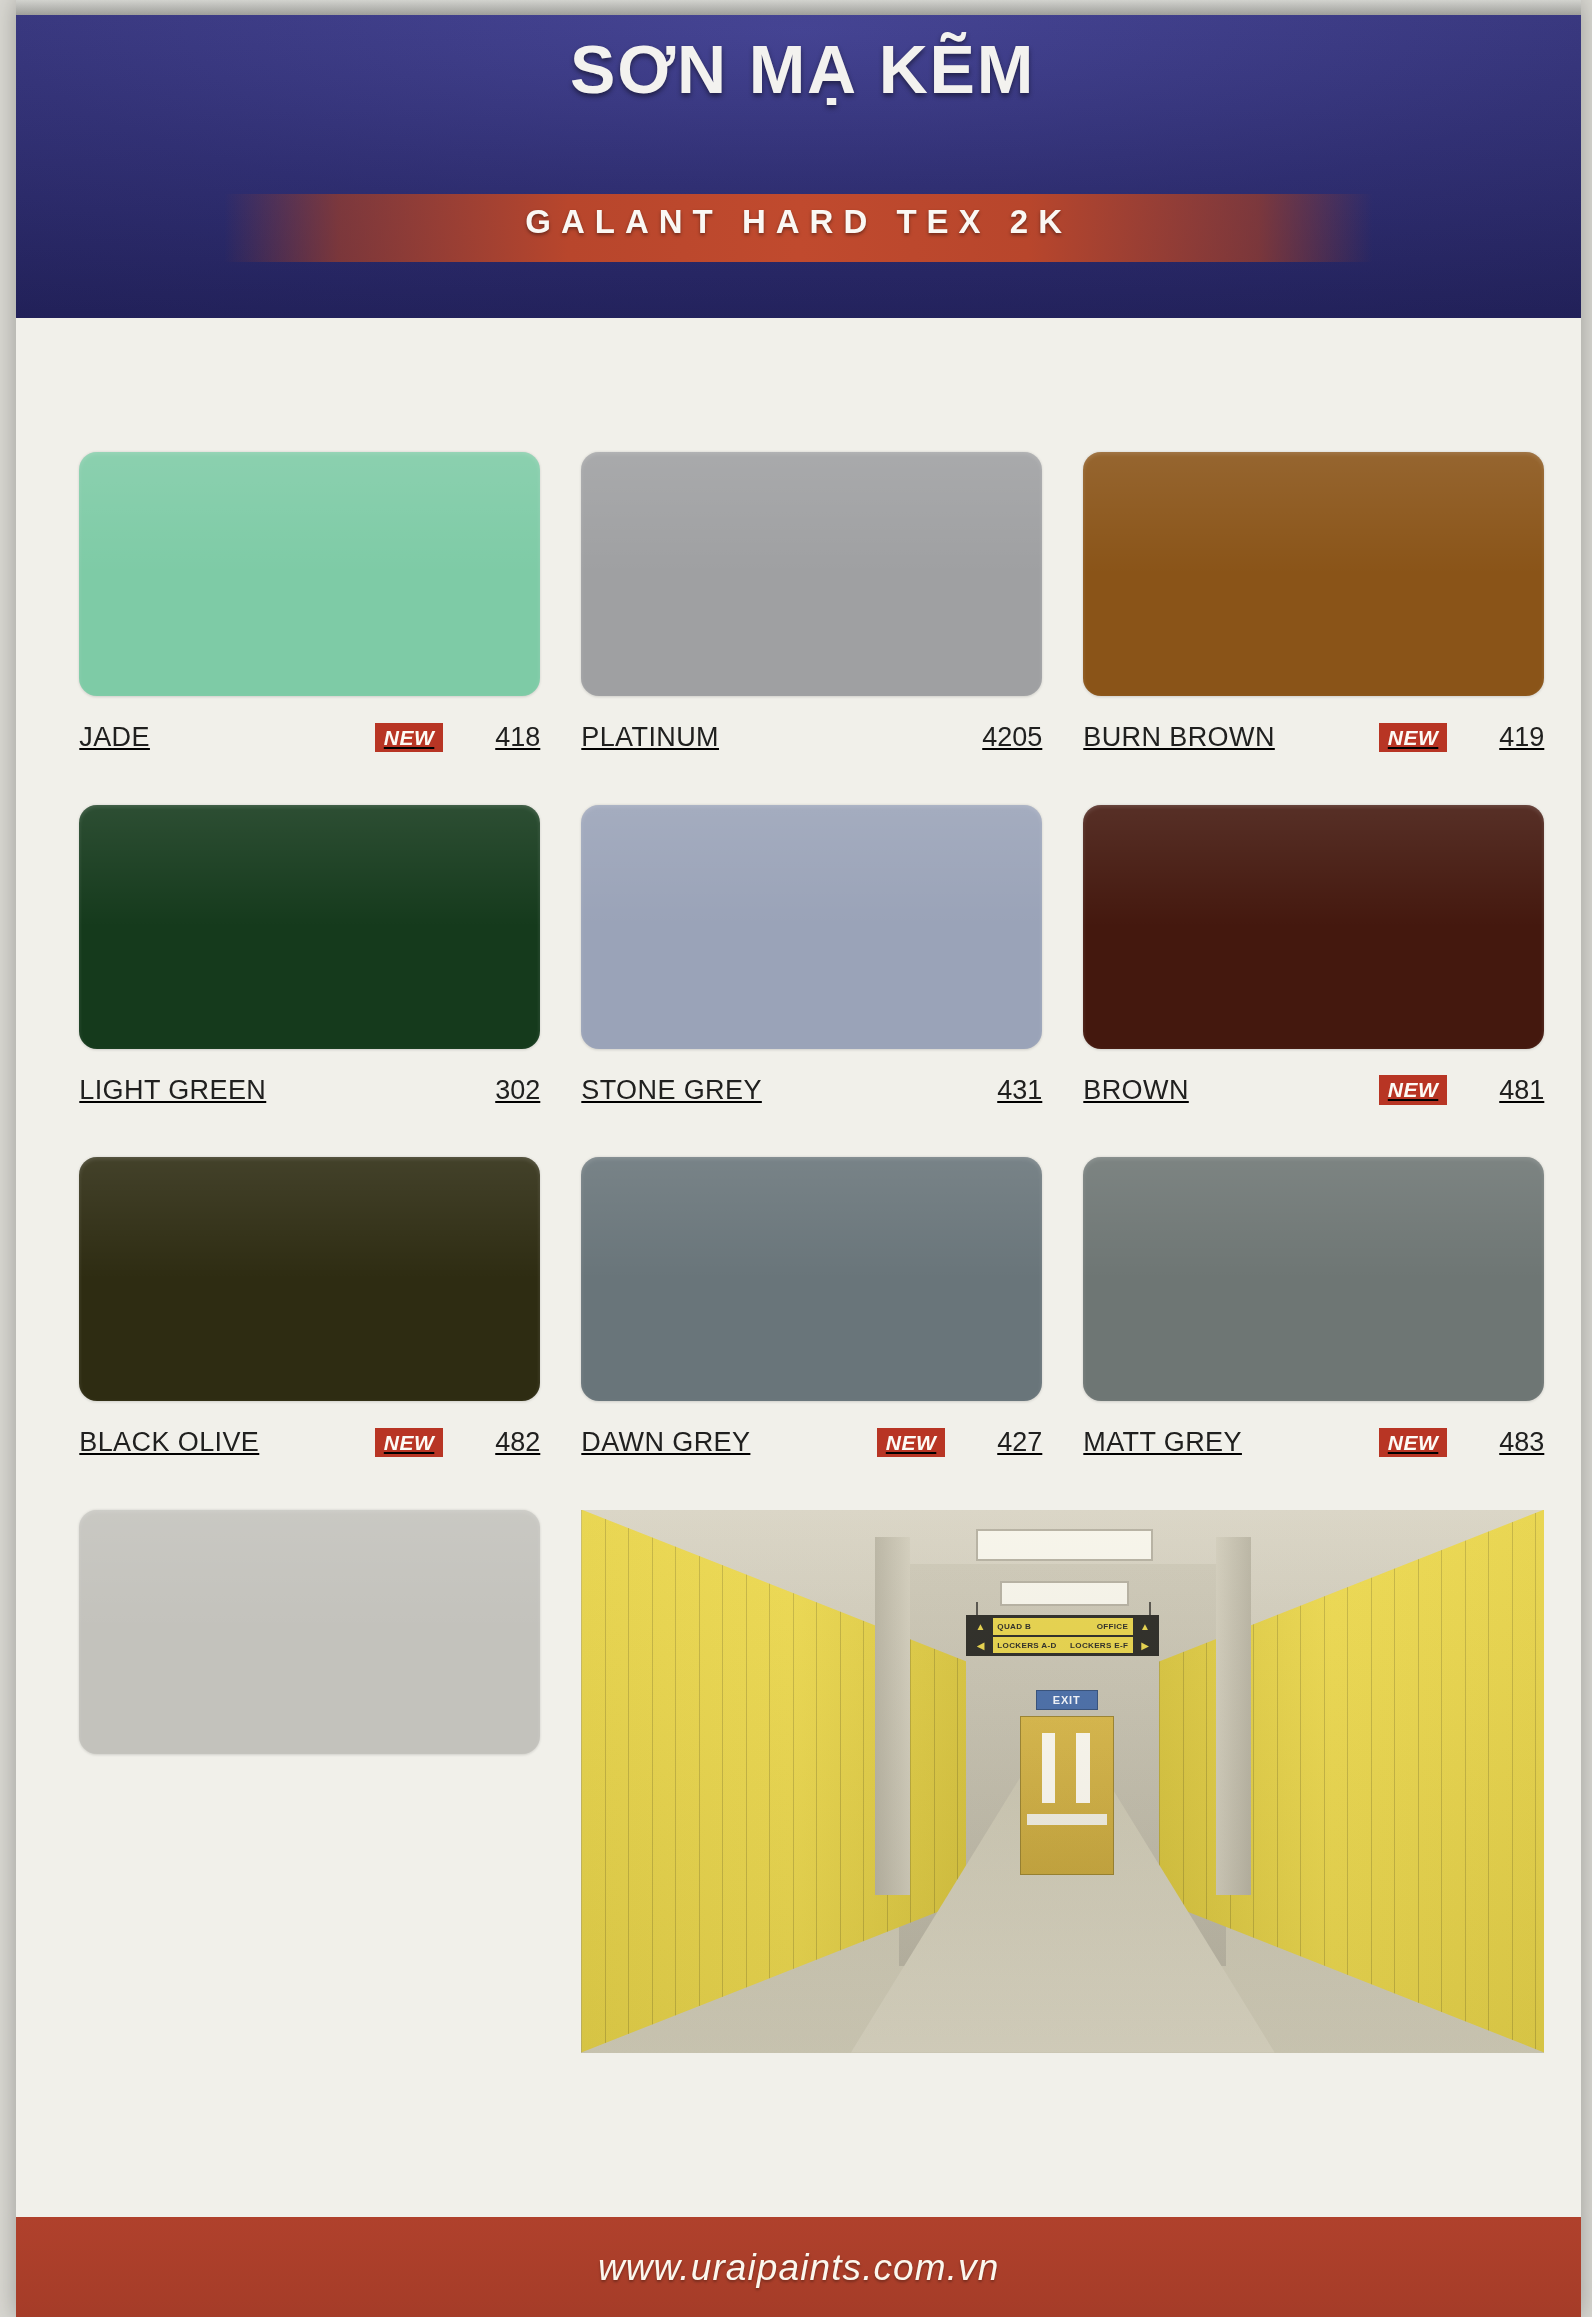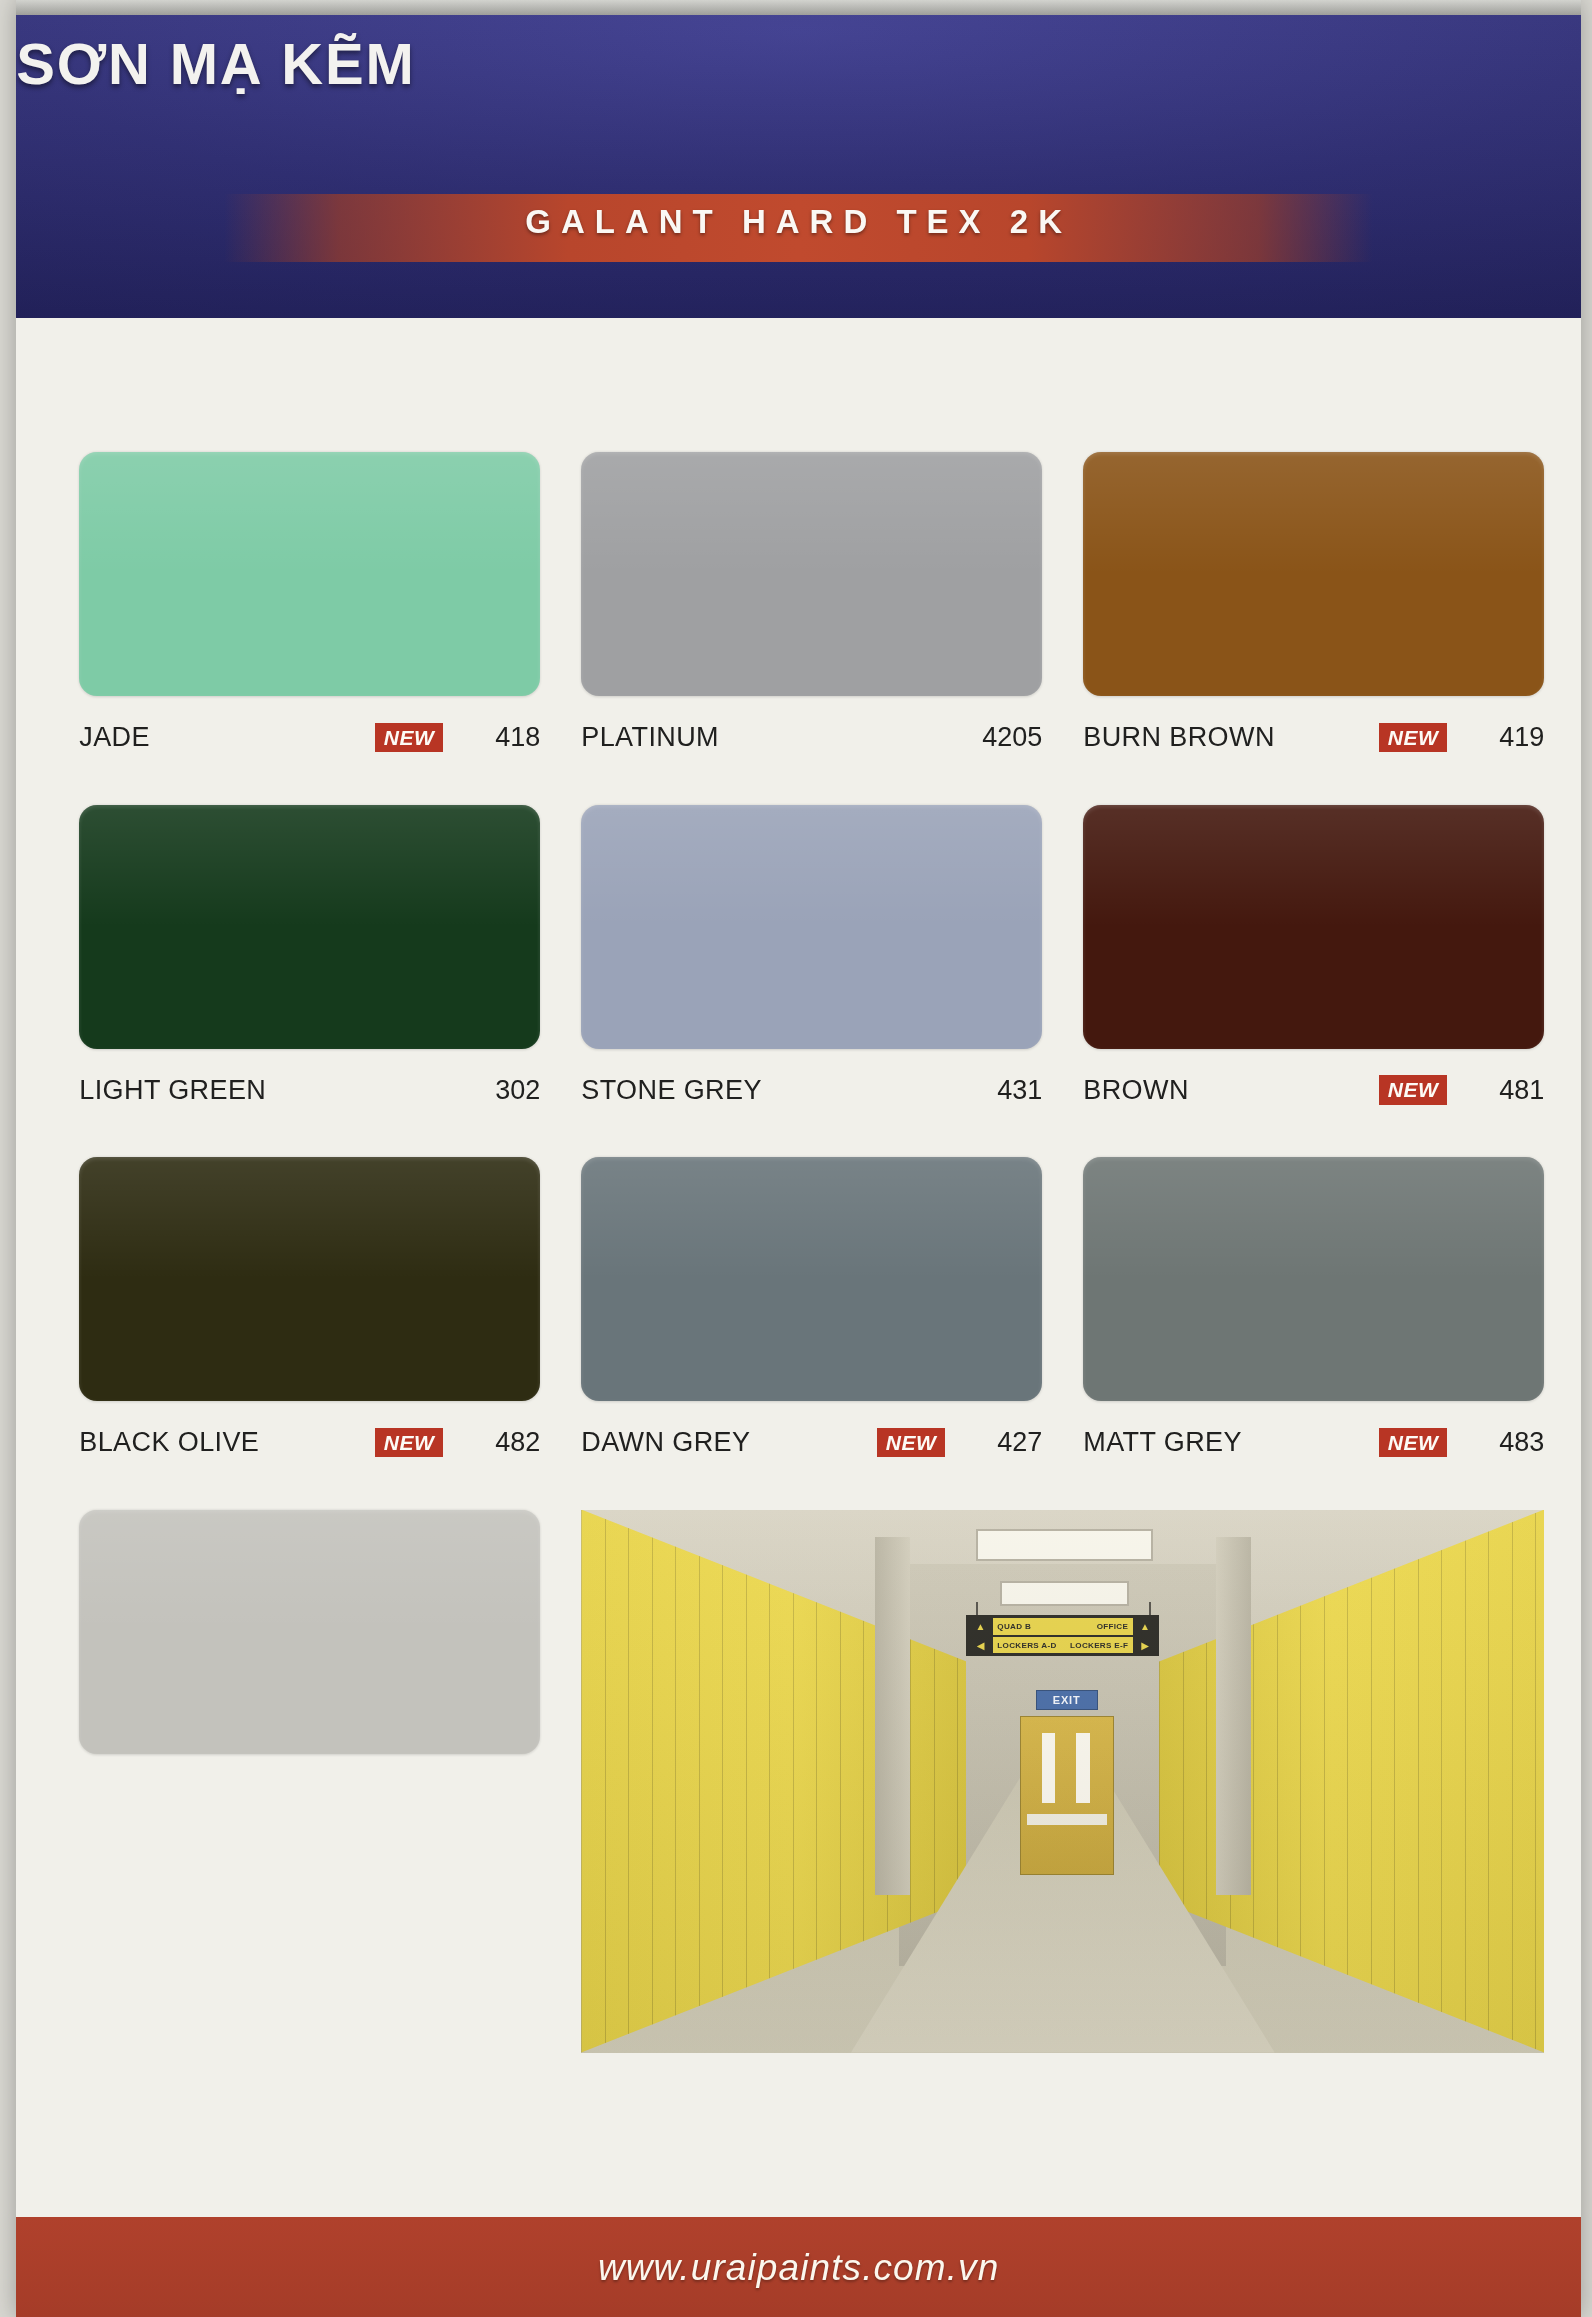--- a/index.html
+++ b/index.html
@@ -31,23 +31,24 @@
   .header::after{ 
     content:"";position:absolute;inset:0;
     background:linear-gradient(180deg,rgba(255,255,255,.06),rgba(0,0,0,.18));
     pointer-events:none;
   }
   .header-strip-top{
     position:absolute;left:0;top:0;width:100%;height:14.5px;
     background:linear-gradient(180deg,#cfd0cb,#9a9a96);
   }
   .title{
-    position:absolute;left:0;right:0;top:34px;
+    position:absolute;left:8px;right:0;top:34px;
+    text-align:center;
     color:#f3f2ef;
-    font-size:58px;
+    font-size:68px;
     font-weight:bold;
     letter-spacing:1.8px;
     line-height:1.05;
     text-shadow:0 2.7px 5.4px rgba(0,0,0,.45);
     z-index:3;
   }
   .subbar{
     position:absolute;
     left:208px; right:208px;
     top:194px;
@@ -80,20 +81,21 @@
     width:1465px;
   }
   .row{
     display:flex;
     gap:0px;
     margin-bottom:49px;
   }
   .cell{
     width:461px;
     margin-right:41px;
+    text-decoration:underline;
   }
   .cell:last-child{margin-right:0;}
 
   .swatch{
     width:461px;
     height:244px;
     border-radius:18px;
     position:relative;
     box-shadow:inset 0 1.8px 4.5px rgba(255,255,255,.14),
                0 0.9px 2.7px rgba(0,0,0,.14);

